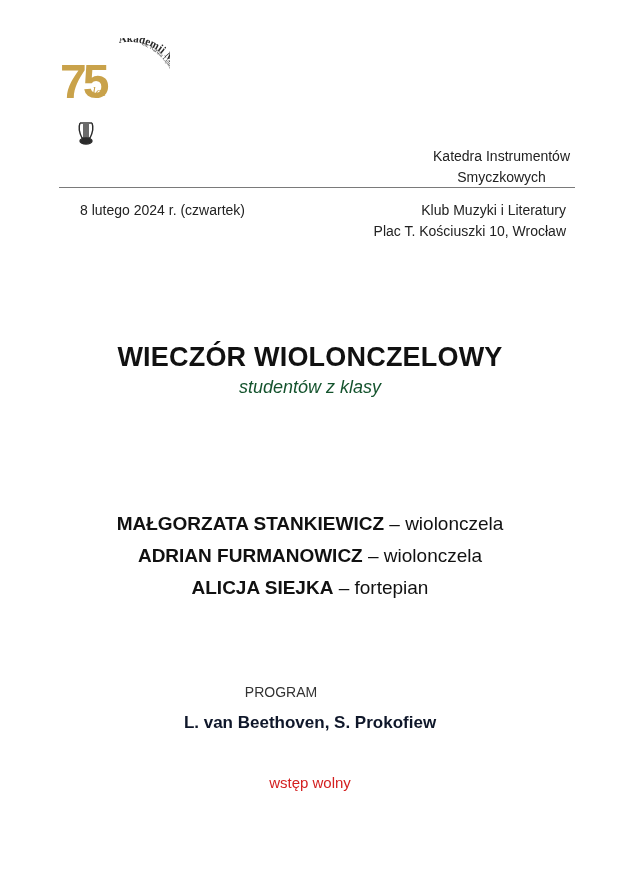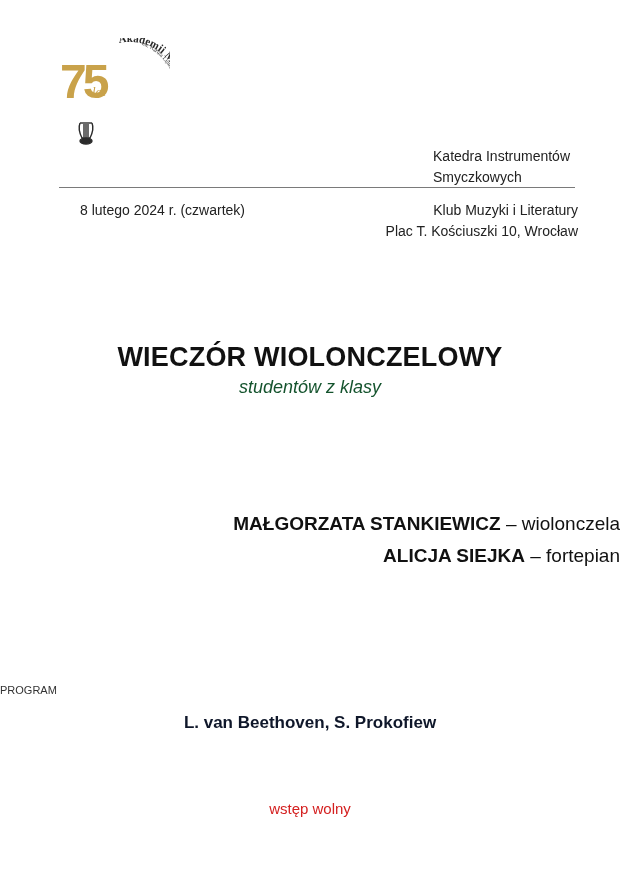--- a/index.html
+++ b/index.html
@@ -28,37 +28,37 @@
     
     .hdr {
       font-family: "Liberation Sans", sans-serif;
       font-size: 14px;
       line-height: 21px;
       color: #222;
     }
     .dept {
       right: 50px;
       top: 146px;
-      text-align: left;
+      text-align: center;
     }
     .rule {
       position: absolute;
       left: 59px;
       width: 516px;
       top: 187px;
       height: 1px;
       background: #7a7a7a;
     }
     .date {
       left: 72px;
       top: 200px;
       margin-left: 8px;
     }
     .venue {
-      right: 42px;
+      right: 54px;
       top: 200px;
       text-align: right;
     }
 
     
     .title-block {
       position: absolute;
       left: 0;
       width: 620px;
       top: 338px;
@@ -78,52 +78,52 @@
       line-height: 23px;
       color: #14532d;
     }
 
     
     .performers {
       position: absolute;
       left: 0;
       width: 620px;
       top: 508px;
-      text-align: right;
+      text-align: center;
       font-family: "Liberation Sans", sans-serif;
       font-size: 19px;
       line-height: 32px;
       color: #111;
     }
     .performers .name { font-weight: bold; }
 
     
     .program-label {
       position: absolute;
       left: 0; width: 562px;
       top: 684px;
-      text-align: left;
+      text-align: center;
       font-family: "Liberation Sans", sans-serif;
-      font-size: 11px;
+      font-size: 14px;
       color: #333;
     }
     .program-composers {
       position: absolute;
       left: 0; width: 620px;
       top: 713px;
       text-align: center;
       font-family: "Liberation Sans", sans-serif;
       font-size: 17px;
       font-weight: bold;
       color: #0f172a;
     }
     .admission {
       position: absolute;
       left: 0; width: 620px;
-      top: 800px;
+      top: 774px;
       text-align: center;
       font-family: "Liberation Sans", sans-serif;
       font-size: 15px;
     }
   </style>
 </head>
 <body>
 
 <div class="logo">
   <svg width="112" height="112" viewBox="0 0 112 112">
@@ -174,20 +174,23 @@
 <div class="title-block">
   <div class="title">WIECZÓR WIOLONCZELOWY</div>
   <div class="subtitle">studentów z klasy</div>
 </div>
 
 <div class="performers">
   <div>
     <span class="name">MAŁGORZATA STANKIEWICZ</span><span> – wiolonczela</span>
   </div>
   <div>
+    <span class="name">ADRIAN FURMANOWICZ</span><span> – wiolonczela</span>
+  </div>
+  <div>
     <span class="name">ALICJA SIEJKA</span><span> – fortepian</span>
   </div>
 </div>
 
 <div class="program-label">PROGRAM</div>
 <div class="program-composers">L. van Beethoven, S. Prokofiew</div>
 
 <div class="admission">
   <span id="admission-text" style="color: rgb(212, 32, 32);">wstęp wolny</span>
 </div>

